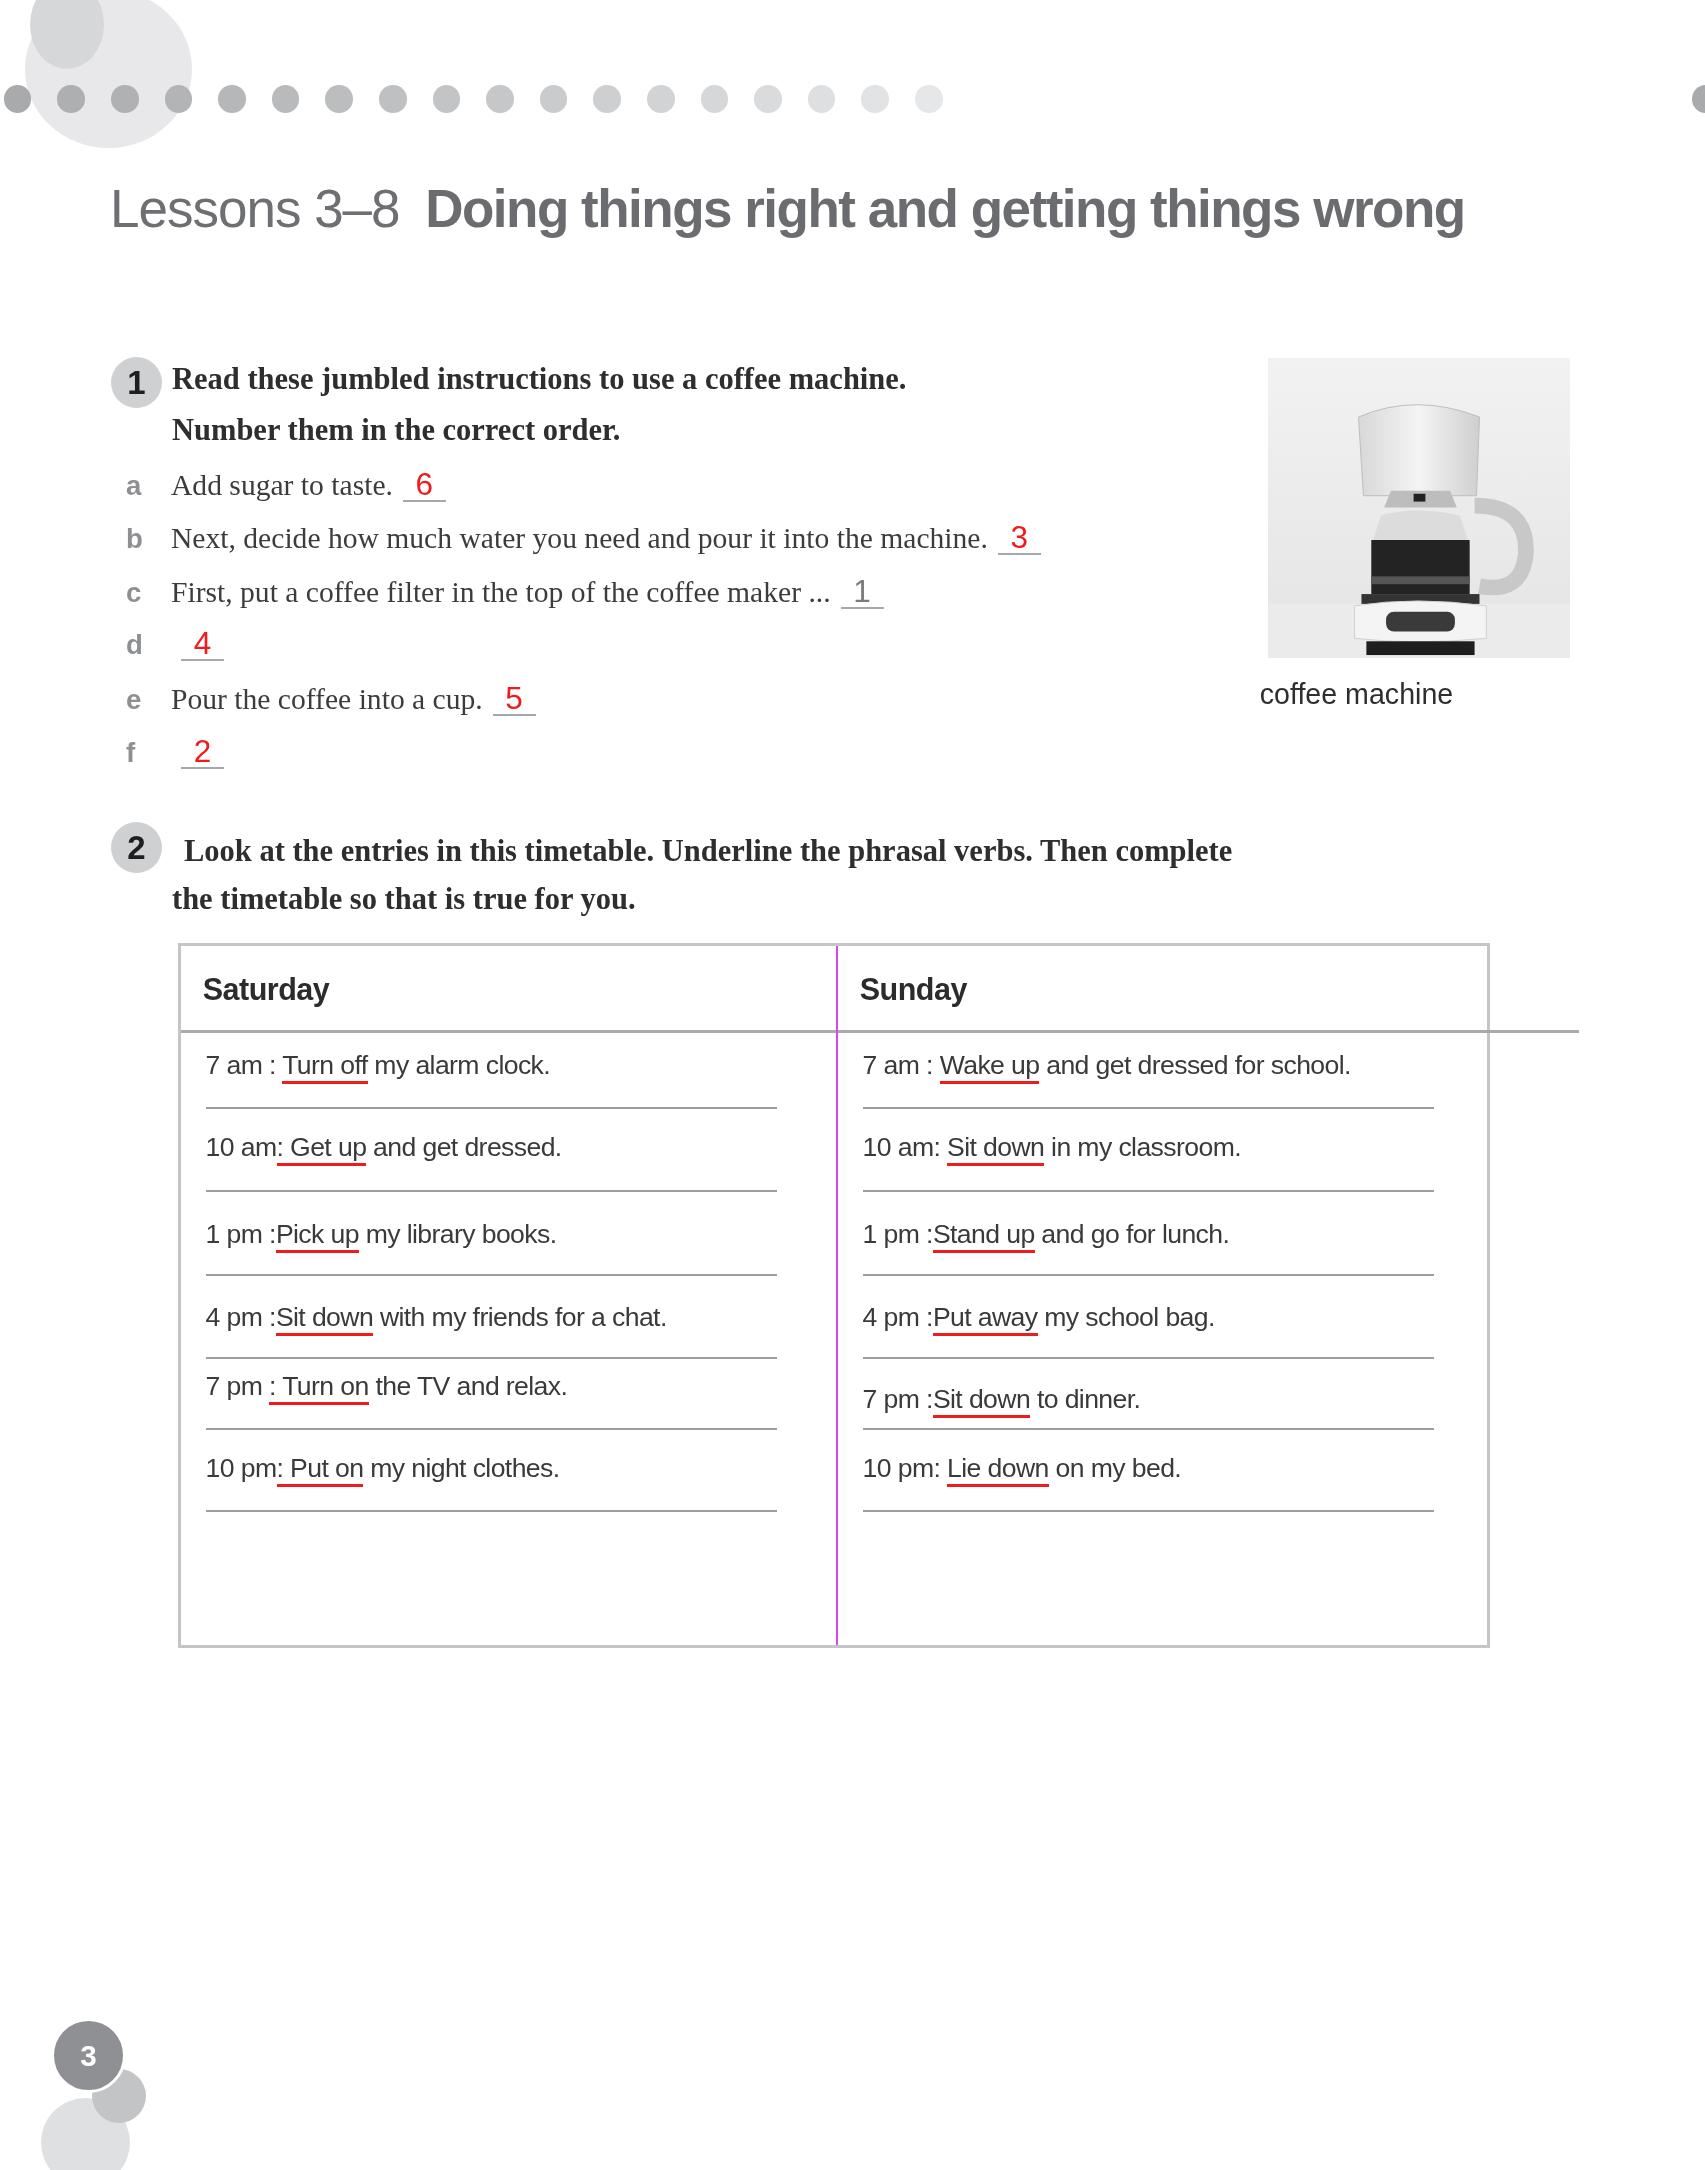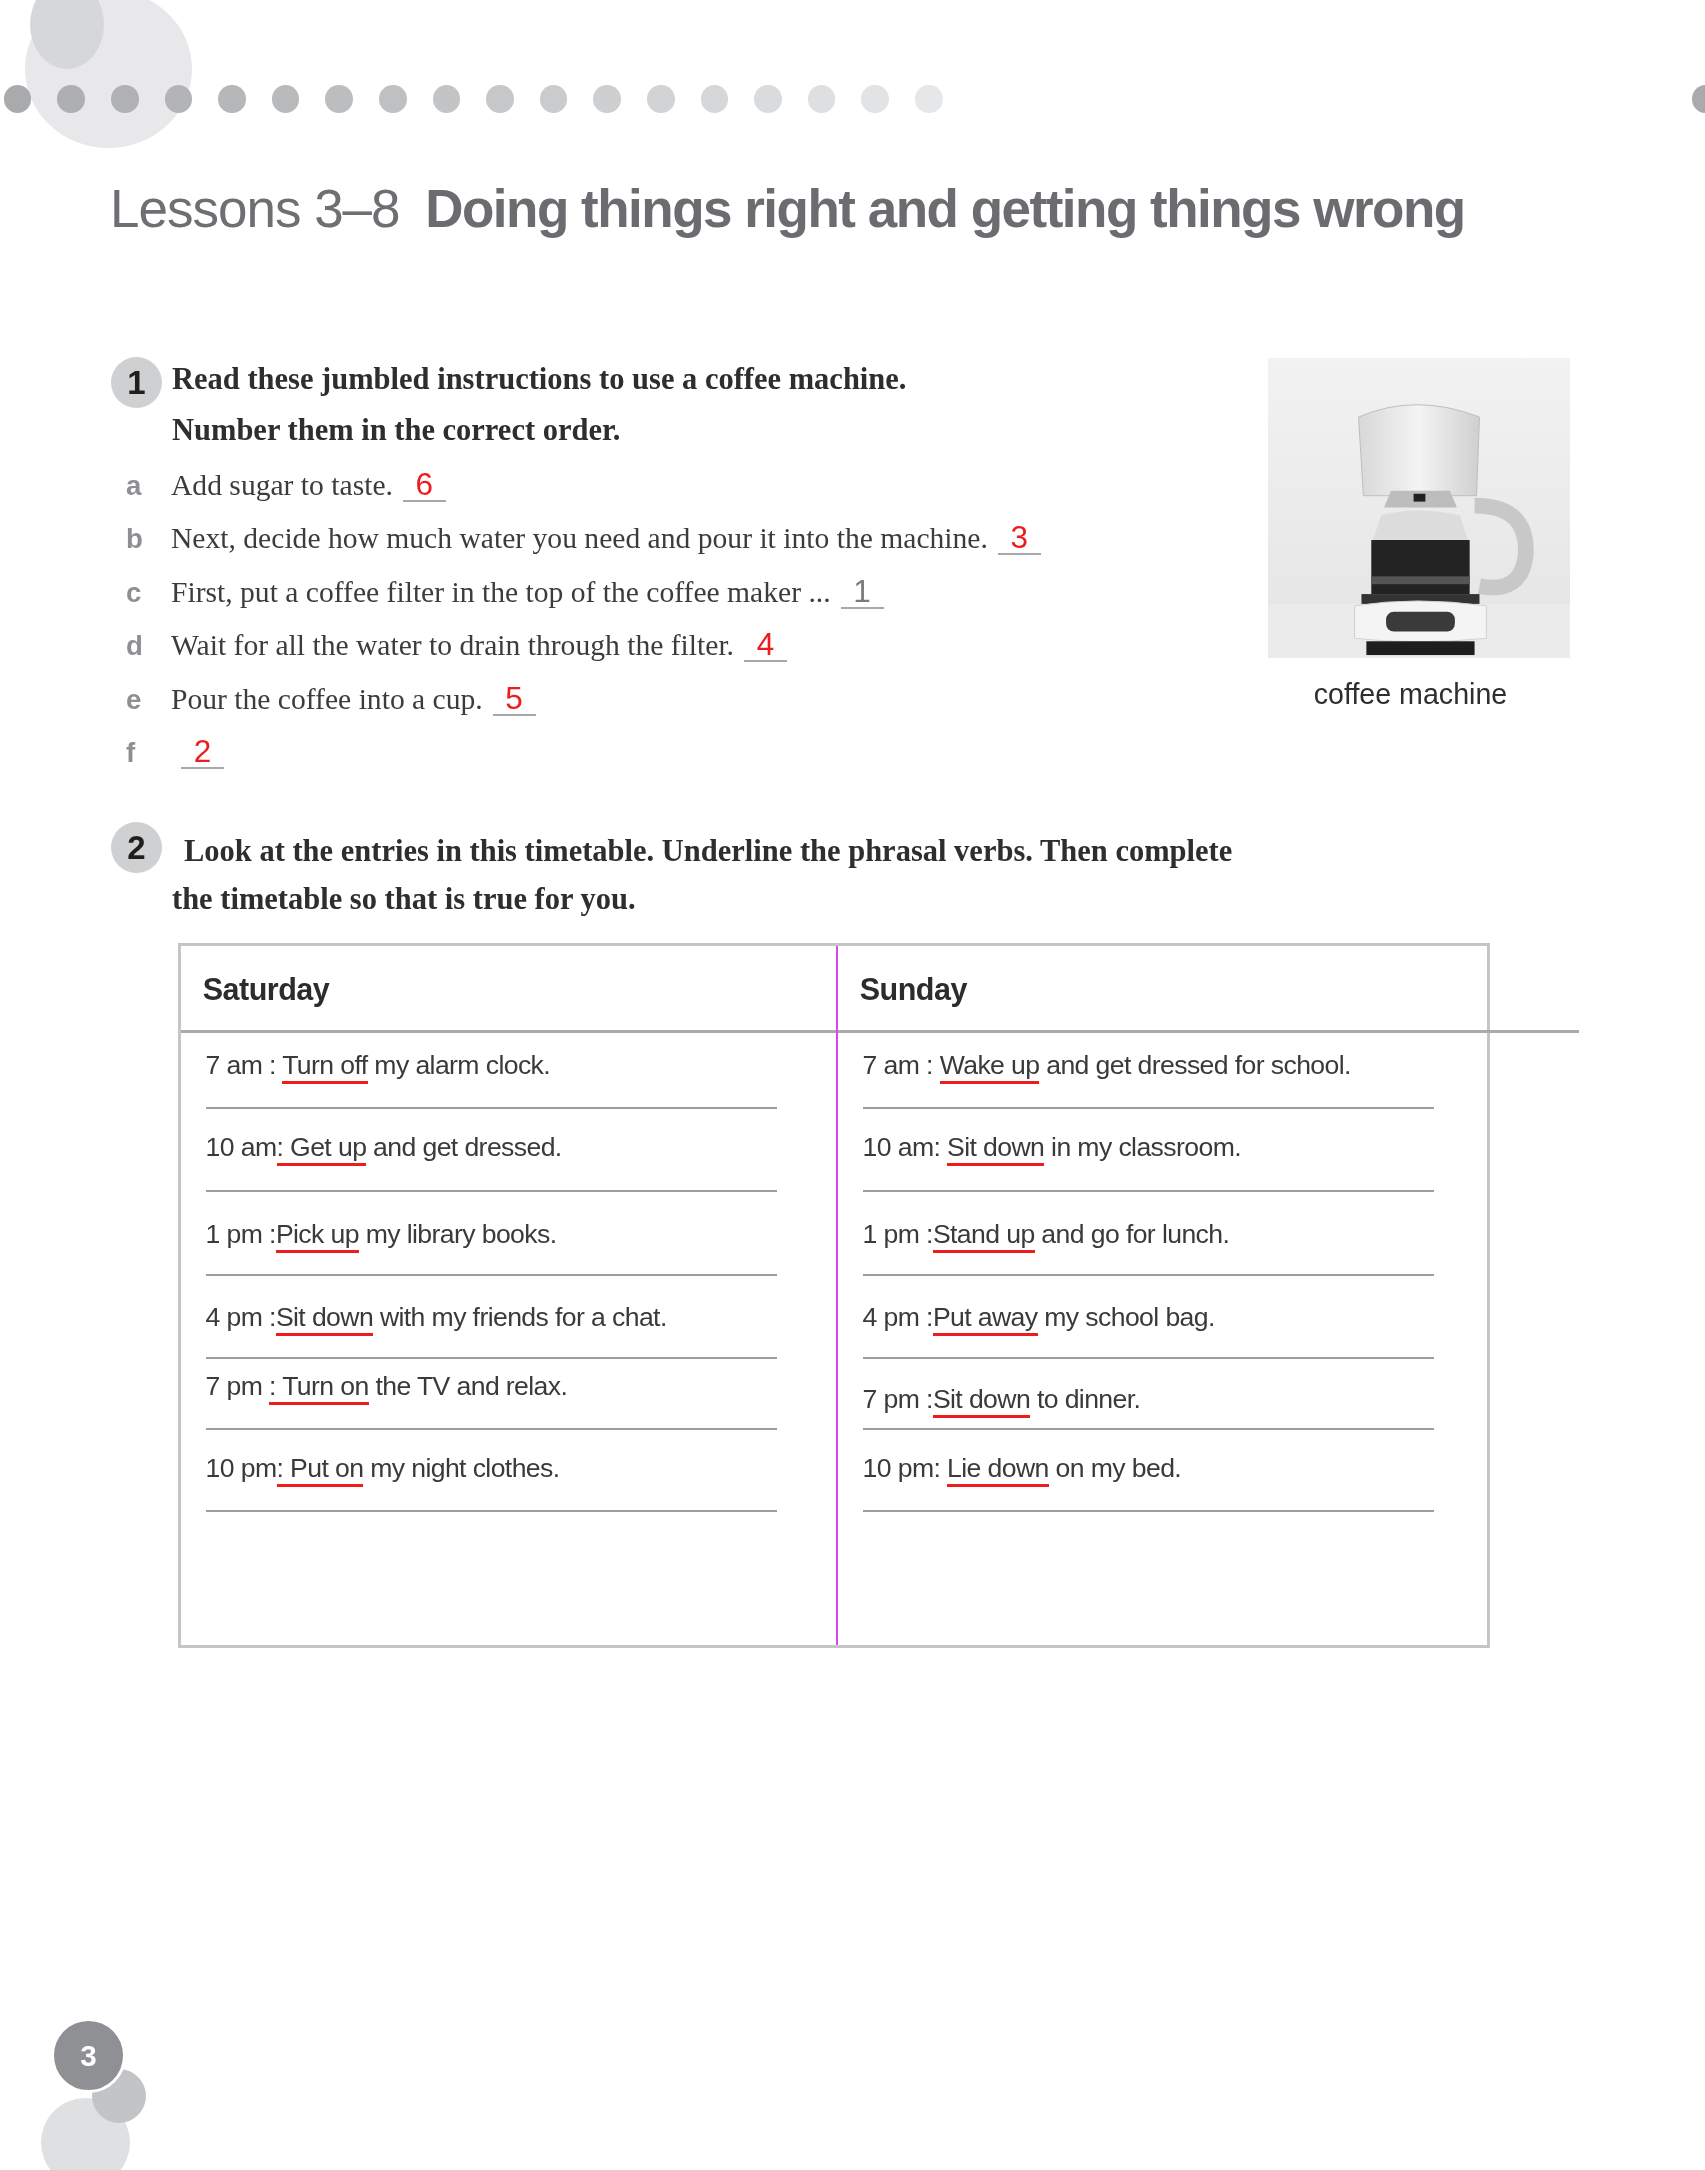--- a/index.html
+++ b/index.html
@@ -32,21 +32,21 @@
   .item { position: absolute; left: 126px; font-size: 29.6px; color: #3c3c3c; display: flex; align-items: baseline; white-space: nowrap; }
   .item .letter { font-family: "Liberation Sans", sans-serif; font-weight: bold; color: #8e8f92; width: 45px; font-size: 27.6px; }
   .item .ans { display: inline-block; min-width: 43px; margin-left: 9.9px; text-align: center;
                border-bottom: 2px solid #a7a8aa; font-family: "Liberation Sans", sans-serif;
                font-size: 31.5px; line-height: 29.6px; }
   .ans.red { color: #ee1c1c; }
   .ans.gray { color: #7a7b7d; }
 
   
   .photo { position: absolute; left: 1268px; top: 358px; width: 302px; height: 300px; background: #eeeeee; overflow: hidden; }
-  .caption { position: absolute; left: 1253px; top: 678px; width: 315px; text-align: center;
+  .caption { position: absolute; left: 1199px; top: 678px; width: 315px; text-align: center;
              font-family: "Liberation Sans", sans-serif; font-size: 28.6px; color: #2e2e2e; }
 
   
   .table { position: absolute; left: 178px; top: 943px; width: 1312px; height: 705px;
            border: 3px solid #c4c5c7; box-sizing: border-box; }
   .col { position: absolute; top: 0; bottom: 0; width: 741px; }
   .col.sat { left: 0; }
   .col.sun { left: 655px; border-left: 2px solid #d946ef; }
   .col .head { height: 87px; border-bottom: 3px solid #a9aaac; box-sizing: border-box;
                font-family: "Liberation Sans", sans-serif; font-weight: bold; font-size: 30.5px;
@@ -109,21 +109,20 @@
   <span>Next, decide how much water you need and pour it into the machine.</span>
   <span class="ans red">3</span>
 </div>
 <div class="item" style="top:576px;">
   <span class="letter">c</span>
   <span>First, put a coffee filter in the top of the coffee maker ...</span>
   <span class="ans gray">1</span>
 </div>
 <div class="item" style="top:629px;">
   <span class="letter">d</span>
-  <span>Wait for all the water to drain through the filter.</span>
   <span class="ans red">4</span>
 </div>
 <div class="item" style="top:683px;">
   <span class="letter">e</span>
   <span>Pour the coffee into a cup.</span>
   <span class="ans red">5</span>
 </div>
 <div class="item" style="top:737px;">
   <span class="letter">f</span>
   <span class="ans red">2</span>

